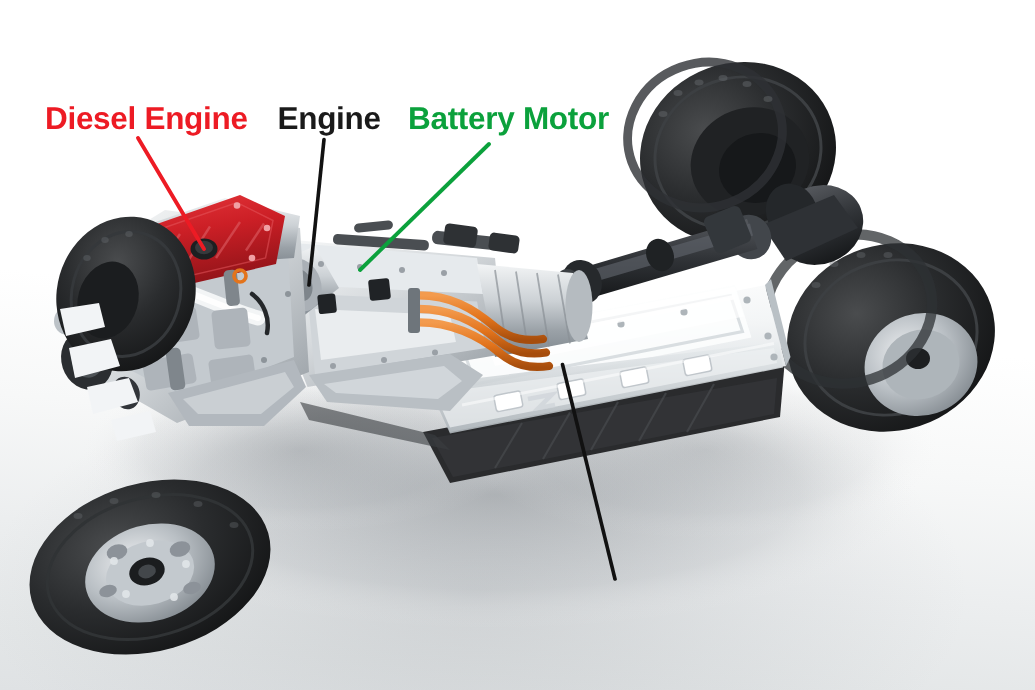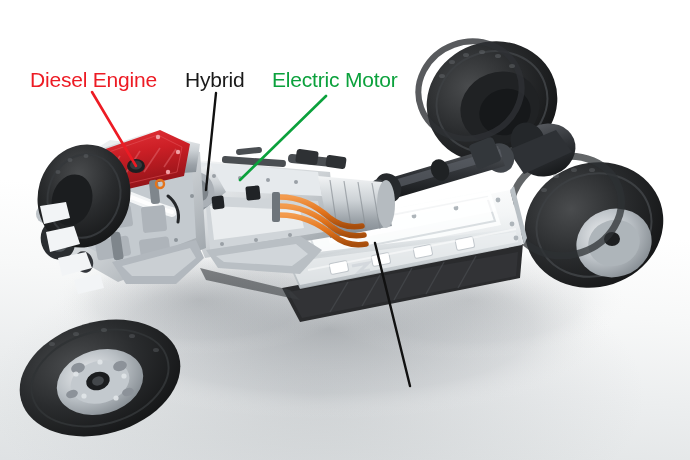--- a/index.html
+++ b/index.html
@@ -10,21 +10,21 @@
     position:relative;
   }
   #stage {
     position:absolute; left:0; top:0; width:690px; height:460px;
     background:
       radial-gradient(ellipse 420px 200px at 46% 86%, rgba(150,155,160,0.30) 0%, rgba(170,175,180,0.16) 45%, rgba(255,255,255,0) 78%),
       linear-gradient(185deg, #ffffff 0%, #ffffff 46%, #f7f8f8 62%, #eceeef 78%, #e3e6e7 92%, #dfe2e4 100%);
     overflow:hidden;
   }
   #art { position:absolute; left:0; top:0; width:690px; height:460px; }
-  .lbl { position:absolute; white-space:nowrap; font-weight:normal; letter-spacing:-0.2px; }
+  .lbl { position:absolute; white-space:nowrap; font-weight:bold; letter-spacing:-0.2px; }
   #lbl-diesel { left:30px; top:68px; font-size:21px; color:#ED1B24; }
   #lbl-clutch { left:185px; top:68px; font-size:21px; color:#1A1A1A; }
   #lbl-motor  { left:272px; top:68px; font-size:21px; color:#0BA13C; }
   #pcu-block { position:absolute; left:392px; top:390px; }
   #pcu-l1 { font-size:16px; color:#1A1A1A; white-space:nowrap; line-height:19px; }
   #pcu-l1 .b { font-weight:bold; font-size:17px; letter-spacing:0.2px; }
   #pcu-l1 .r { font-weight:normal; font-size:14px; }
   #pcu-l2 { font-size:14px; color:#1A1A1A; white-space:nowrap; line-height:19px; margin-top:2px; }
 </style>
 </head>
@@ -359,18 +359,18 @@
     <g stroke-linecap="round">
       <line x1="92" y1="92" x2="136" y2="166" stroke="#ED1B24" stroke-width="2.6"></line>
       <line x1="216" y1="93" x2="206" y2="190" stroke="#111111" stroke-width="2.4"></line>
       <line x1="326" y1="96" x2="240" y2="180" stroke="#0BA13C" stroke-width="2.6"></line>
       <line x1="375" y1="243" x2="410" y2="386" stroke="#111111" stroke-width="2.4"></line>
     </g>
   </svg>
 
   <div class="lbl" id="lbl-diesel">Diesel Engine</div>
 
-  <div class="lbl" id="lbl-clutch">Hybrid</div>
-
-  <div class="lbl" id="lbl-motor">Electric Motor</div>
+  <div class="lbl" id="lbl-clutch">Engine</div>
+
+  <div class="lbl" id="lbl-motor">Battery Motor</div>
 
 
 </div>
 
 </body></html>

